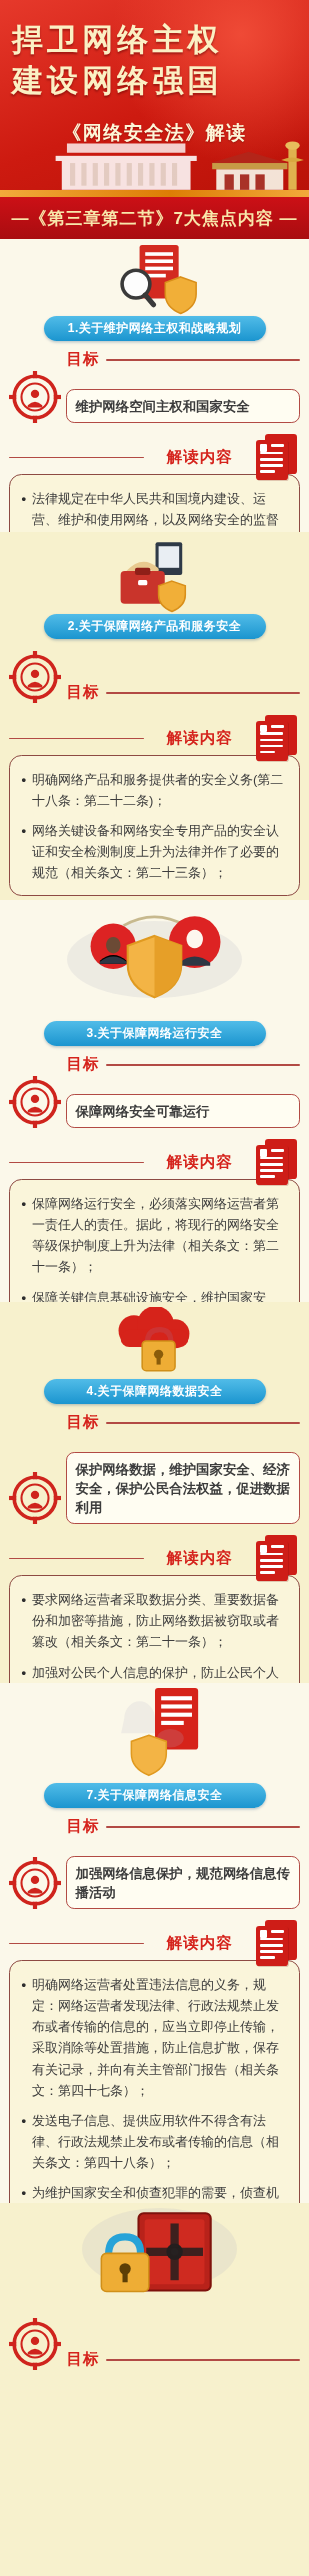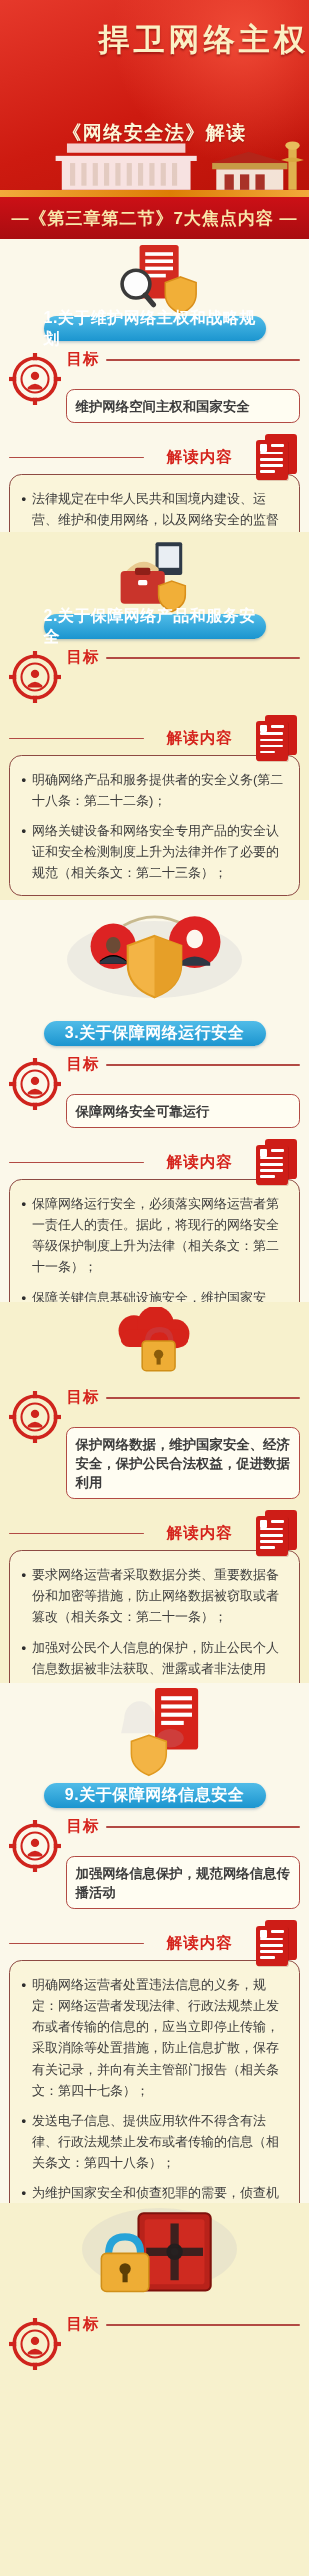--- a/index.html
+++ b/index.html
@@ -5,21 +5,21 @@
   * { margin:0; padding:0; box-sizing:border-box; }
   html,body { background:#e9e9e9; }
   body { width:309px; font-family:"Liberation Sans","DejaVu Sans",sans-serif; }
   .page { position:relative; width:309px; height:3696px; overflow:hidden; background:#f8f2d2; }
 
   
   .hero { position:relative; height:190px; background:
       radial-gradient(circle at 78% 18%, #ef4a36 0%, rgba(239,74,54,0) 45%),
       linear-gradient(160deg,#e6392b 0%, #cd1a10 55%, #b91208 100%);
       overflow:hidden; }
-  .hero-title { position:absolute; left:0; right:0; top:19.6px; text-align:right;
+  .hero-title { position:absolute; left:0; right:0; top:19.6px; text-align:left;
       font-size:31px; font-weight:bold; letter-spacing:4.1px; color:#fbf0c4;
       text-shadow:0 1.5px 2.1px rgba(90,0,0,.45); line-height:1.32;padding-left:12px; }
   .hero-sub { position:absolute; left:0; right:0; top:120px; text-align:center;
       font-size:19px; font-weight:bold; letter-spacing:1.5px; color:#fdf6d8;
       text-shadow:0 1px 1.5px rgba(90,0,0,.4); }
   .hero-art { position:absolute; left:0; bottom:0; }
   .ribbon { position:absolute; width:258px; height:82px; border:5.2px solid rgba(255,255,255,.25);
       border-radius:50%; border-top-color:transparent; border-right-color:transparent; }
   .rb1 { left:-134px; bottom:-31px; transform:rotate(24deg); }
   .rb2 { left:-155px; bottom:-57px; transform:rotate(18deg); }
@@ -47,22 +47,22 @@
       letter-spacing:1px; }
 
   
   .sec { position:relative; overflow:hidden; padding:0 9.3px; }
   .sec.alt { background:#f7f1cd; }
   .sec.lite { background:#fbf8ea; }
   .icon-area { position:relative; display:flex; align-items:flex-end; justify-content:center; }
   .pill { position:relative; z-index:3; margin:0 auto; width:222px; height:25px;
       background:linear-gradient(180deg,#51bce8,#1b95cf); border-radius:13.4px;
       display:flex; align-items:center; justify-content:center; color:#fff;
-      font-size:16px; font-weight:bold; letter-spacing:0.5px; box-shadow:0 1.5px 2.6px rgba(0,60,110,.25); }
-  .goal-row { display:flex; margin-top:8.2px; align-items:flex-start; }
+      font-size:12px; font-weight:bold; letter-spacing:0.5px; box-shadow:0 1.5px 2.6px rgba(0,60,110,.25); }
+  .goal-row { display:flex; margin-top:8.2px; align-items:flex-end; }
   .target { flex:0 0 54px; margin-top:4.1px; }
   .goal-right { flex:1; margin-left:3.1px; }
   .goal-head { display:flex; align-items:center; }
   .goal-label { color:#d5231c; font-size:15.5px; font-weight:bold; letter-spacing:1px; }
   .goal-line { flex:1; height:1.5px; background:#b24a44; margin-left:6.2px; border-radius:1px; }
   .goal-box { margin-top:19px; background:#fffdf2; border:1px solid #b24a44; border-radius:8.2px;
       padding:6.2px 8.2px; font-size:13.4px; font-weight:bold; color:#3c3c3c; line-height:1.42; }
   .jiedu-row { display:flex; align-items:center; margin-top:11.3px; position:relative; z-index:2; }
   .jiedu-line { flex:1; height:1.5px; background:#b24a44; border-radius:1px; }
   .jiedu-label { color:#d5231c; font-size:15.5px; font-weight:bold; margin:0 23px; letter-spacing:1px; }
@@ -86,20 +86,21 @@
 </head>
 <body>
 
 <div class="page">
 
   <div class="hero">
     <div class="ribbon rb1"></div>
     <div class="ribbon rb2"></div>
     <div class="hero-title">
       <div>捍卫网络主权</div>
+      <div>建设网络强国</div>
     </div>
     <div class="hero-sub">《网络安全法》解读</div>
     <svg class="hero-art" width="309" height="57" viewBox="0 0 600 110">
       <g fill="#ffffff" opacity="0.88">
         <rect x="120" y="52" width="250" height="58"></rect>
         <rect x="108" y="44" width="274" height="10"></rect>
         <rect x="130" y="20" width="230" height="18" opacity="0.9"></rect>
         <g fill="#e8e4da">
           <rect x="136" y="58" width="10" height="44"></rect>
             <rect x="158" y="58" width="10" height="44"></rect>
@@ -322,20 +323,21 @@
         <circle cx="70" cy="46" r="30" fill="#d6231a"></circle>
           <circle cx="112" cy="34" r="36" fill="#d6231a"></circle>
         <circle cx="150" cy="52" r="28" fill="#d6231a"></circle>
           <rect x="44" y="44" width="132" height="34" rx="17" fill="#d6231a"></rect>
         <path d="M96 70 q0 -26 24 -26 q22 0 22 24" fill="none" stroke="#c33" stroke-width="10"></path>
         <rect x="86" y="66" width="64" height="58" rx="8" fill="#eead35" stroke="#d08f18" stroke-width="3"></rect>
         <circle cx="118" cy="92" r="9" fill="#8a5c0a"></circle>
           <rect x="114" y="96" width="8" height="16" fill="#8a5c0a"></rect>
       </svg>
     </div>
+    <div class="pill">4.关于保障网络数据安全</div>
     <div class="goal-row">
       <div class="target tgt">
         <svg width="52" height="52" viewBox="0 0 100 100">
           <circle cx="50" cy="50" r="40" fill="none" stroke="#cf241d" stroke-width="7"></circle>
           <circle cx="50" cy="50" r="26" fill="none" stroke="#cf241d" stroke-width="4"></circle>
           <rect x="46" y="0" width="8" height="14" fill="#cf241d"></rect>
             <rect x="46" y="86" width="8" height="14" fill="#cf241d"></rect>
           <rect x="0" y="46" width="14" height="8" fill="#cf241d"></rect>
             <rect x="86" y="46" width="14" height="8" fill="#cf241d"></rect>
           <circle cx="50" cy="44" r="8" fill="#cf241d"></circle>
@@ -383,21 +385,21 @@
         <path d="M60 60 a30 34 0 0 1 60 0 l6 28 h-72 Z" fill="#efece4"></path>
         <rect x="120" y="0" width="84" height="120" rx="6" fill="#d6231a"></rect>
         <rect x="132" y="16" width="60" height="8" fill="#fff"></rect>
           <rect x="132" y="32" width="60" height="8" fill="#fff"></rect>
         <rect x="132" y="48" width="60" height="8" fill="#fff"></rect>
           <rect x="132" y="64" width="44" height="8" fill="#fff"></rect>
         <ellipse cx="150" cy="98" rx="26" ry="18" fill="#c44" opacity="0.8"></ellipse>
         <path d="M108 92 l34 12 v24 c0 21 -14 34 -34 42 c-20 -8 -34 -21 -34 -42 v-24 Z" fill="#f3b445" stroke="#e09a20" stroke-width="3"></path>
       </svg>
     </div>
-    <div class="pill">9.关于保障网络信息安全</div>
+    <div class="pill">7.关于保障网络信息安全</div>
     <div class="goal-row">
       <div class="target tgt">
         <svg width="52" height="52" viewBox="0 0 100 100">
           <circle cx="50" cy="50" r="40" fill="none" stroke="#cf241d" stroke-width="7"></circle>
           <circle cx="50" cy="50" r="26" fill="none" stroke="#cf241d" stroke-width="4"></circle>
           <rect x="46" y="0" width="8" height="14" fill="#cf241d"></rect>
             <rect x="46" y="86" width="8" height="14" fill="#cf241d"></rect>
           <rect x="0" y="46" width="14" height="8" fill="#cf241d"></rect>
             <rect x="86" y="46" width="14" height="8" fill="#cf241d"></rect>
           <circle cx="50" cy="44" r="8" fill="#cf241d"></circle>

